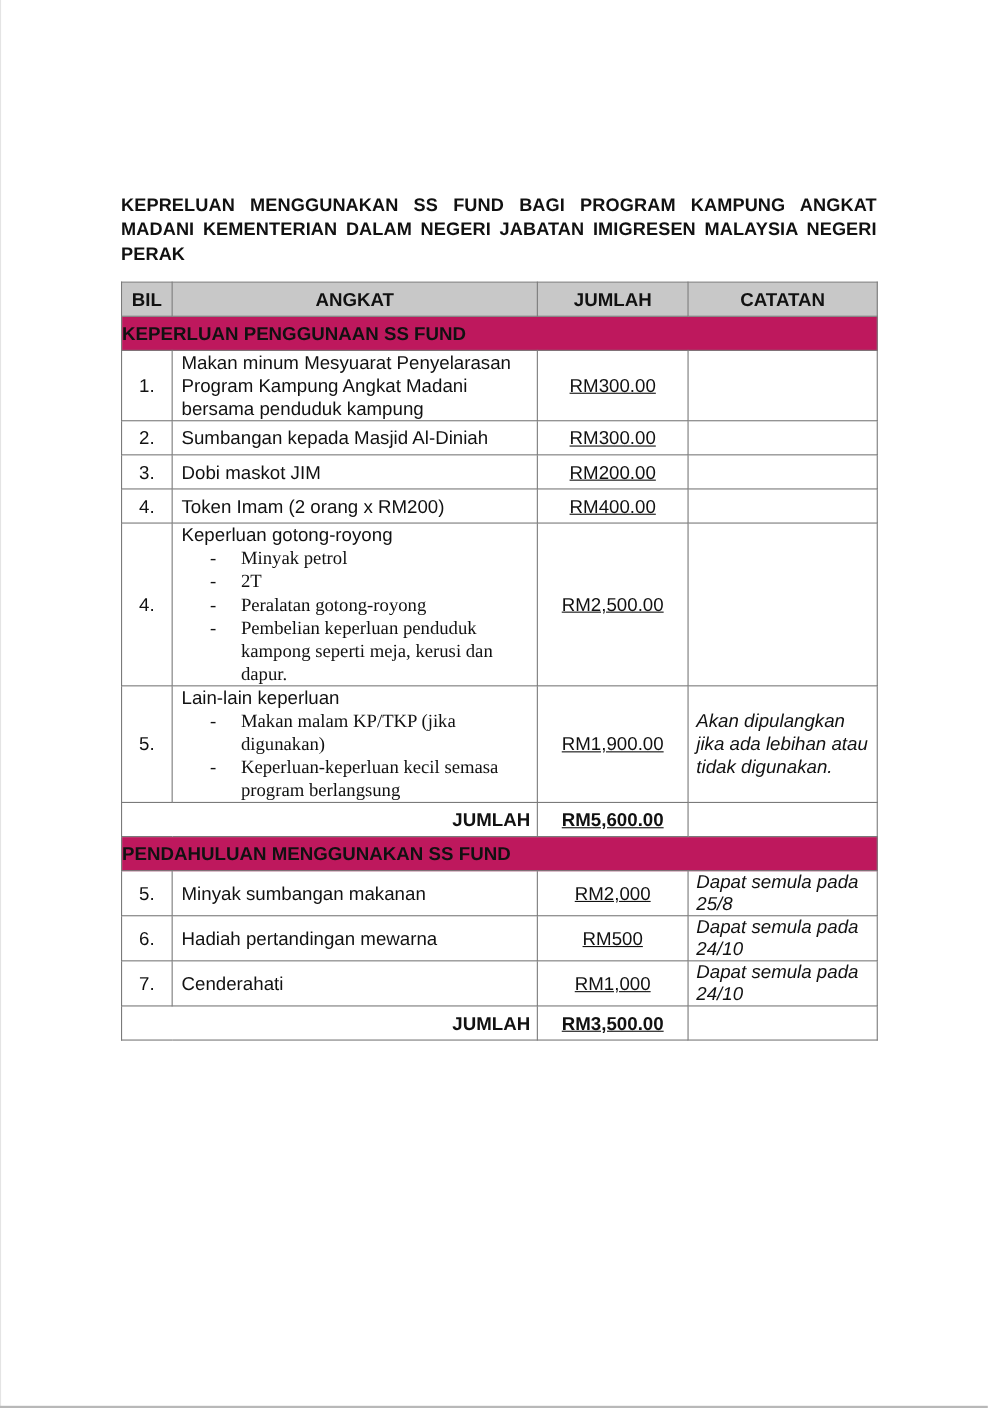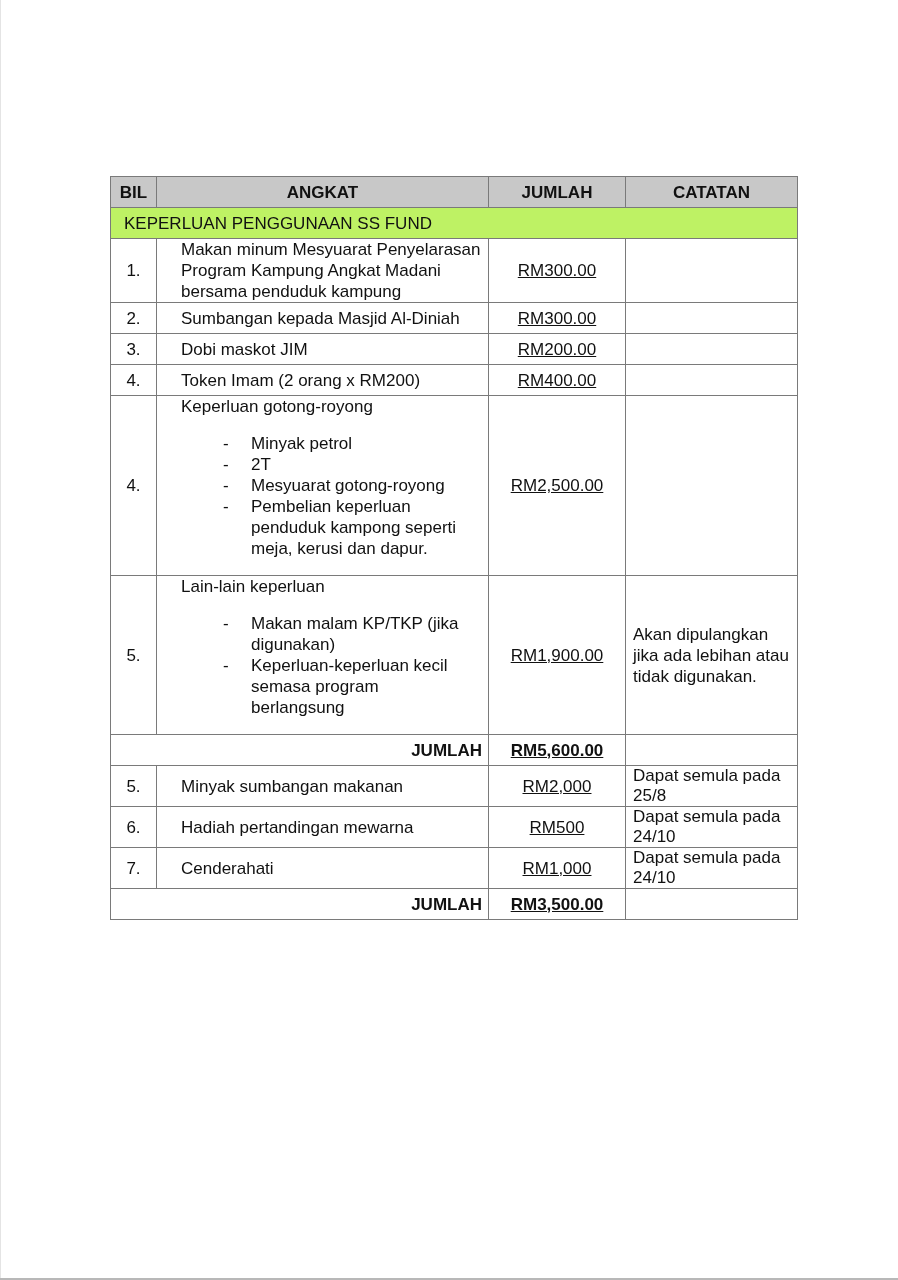--- a/index.html
+++ b/index.html
@@ -11,40 +11,41 @@
     .page-edge-left { position: absolute; left: 0; top: 0; width: 1px; height: 1280px; background: #e4e4e4; }
     .page-edge-bottom { position: absolute; left: 0; bottom: 0; width: 898px; height: 2px; background: #b8b8b8; }
     .doc { position: absolute; left: 110px; top: 176px; width: 687px; }
     .title {
       font-weight: bold; font-size: 16.5px; line-height: 22px; margin: 0 0 14px 0;
       text-align: justify; letter-spacing: 0.1px;
     }
     table { border-collapse: collapse; width: 687px; table-layout: fixed; font-size: 17px; border-radius: 32px; }
     td, th { border: 1.5px solid #7a7a7a; padding: 0 6px; vertical-align: middle; line-height: 21px; }
     th { background: #c8c8c8; font-weight: bold; height: 30px; }
-    .section td { background: #bef264; font-weight: normal; height: 30px; padding-left: 13px; }
+    .section td { background: #be185d; font-weight: bold; height: 30px; padding-left: 0; }
     .bil { text-align: center; }
     .jumlah { text-align: center; text-decoration: underline; }
-    .pekara { text-align: left; padding-left: 24px; }
-    .catatan { text-align: left; padding-left: 7px; }
+    .pekara { text-align: left; padding-left: 8px; }
+    .catatan { text-align: left; padding-left: 7px; font-style: italic; }
     .row-single td { height: 30px; }
-    .sub { list-style: none; margin: 16px; padding: 0 0 0 26px; }
+    .sub { list-style: none; margin: 0; padding: 0 0 0 26px; font-family: Liberation Serif, serif; }
     .sub li { position: relative; padding-left: 28px; }
     .sub li::before { content: "-"; position: absolute; left: 0; }
     .total td { height: 30px; font-weight: bold; }
     .total .label { text-align: right; }
     .note-small { line-height: 20px; }
   </style>
 </head>
 <body>
 
 <div class="page-edge-left"></div>
 <div class="page-edge-bottom"></div>
 
 <div class="doc">
+  <div class="title">KEPRELUAN MENGGUNAKAN SS FUND BAGI PROGRAM KAMPUNG ANGKAT MADANI KEMENTERIAN DALAM NEGERI JABATAN IMIGRESEN MALAYSIA NEGERI PERAK</div>
 
   <table>
     <colgroup>
       <col style="width:46px">
       <col style="width:332px">
       <col style="width:137px">
       <col style="width:172px">
     </colgroup>
     <thead>
       <tr>
@@ -83,21 +84,21 @@
         <td class="jumlah">RM400.00</td>
         <td class="catatan"></td>
       </tr>
       <tr>
         <td class="bil">4.</td>
         <td class="pekara">
           <div>Keperluan gotong-royong</div>
           <ul class="sub">
             <li>Minyak petrol</li>
             <li>2T</li>
-            <li>Mesyuarat gotong-royong</li>
+            <li>Peralatan gotong-royong</li>
             <li>Pembelian keperluan penduduk kampong seperti meja, kerusi dan dapur.</li>
           </ul>
         </td>
         <td class="jumlah">RM2,500.00</td>
         <td class="catatan"></td>
       </tr>
       <tr>
         <td class="bil">5.</td>
         <td class="pekara">
           <div>Lain-lain keperluan</div>
@@ -108,20 +109,23 @@
         </td>
         <td class="jumlah">RM1,900.00</td>
         <td class="catatan">Akan dipulangkan jika ada lebihan atau tidak digunakan.</td>
       </tr>
       <tr class="total">
         <td colspan="2" class="label">JUMLAH</td>
         <td class="jumlah">RM5,600.00</td>
         <td></td>
       </tr>
 
+      <tr class="section">
+        <td colspan="4">PENDAHULUAN MENGGUNAKAN SS FUND</td>
+      </tr>
       <tr>
         <td class="bil">5.</td>
         <td class="pekara">Minyak sumbangan makanan</td>
         <td class="jumlah">RM2,000</td>
         <td class="catatan note-small">Dapat semula pada 25/8</td>
       </tr>
       <tr>
         <td class="bil">6.</td>
         <td class="pekara">Hadiah pertandingan mewarna</td>
         <td class="jumlah">RM500</td>

